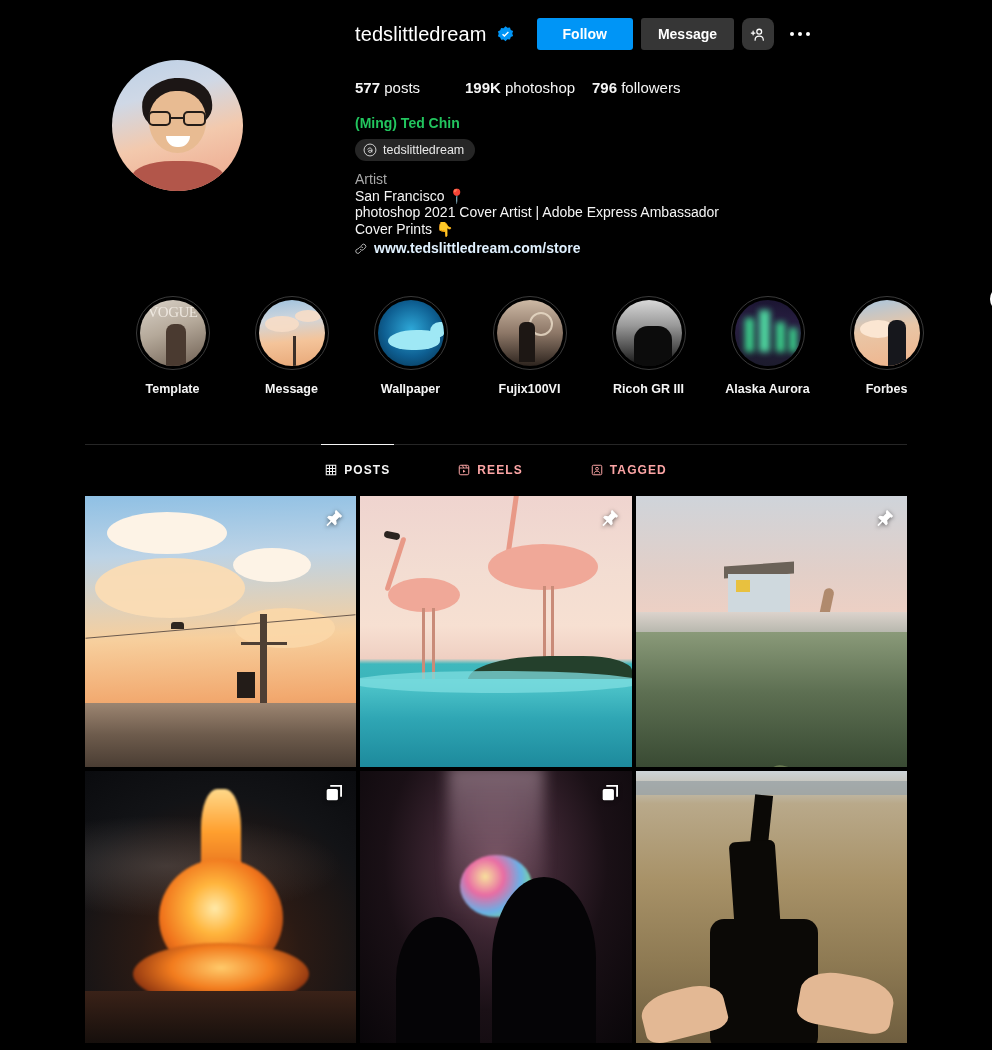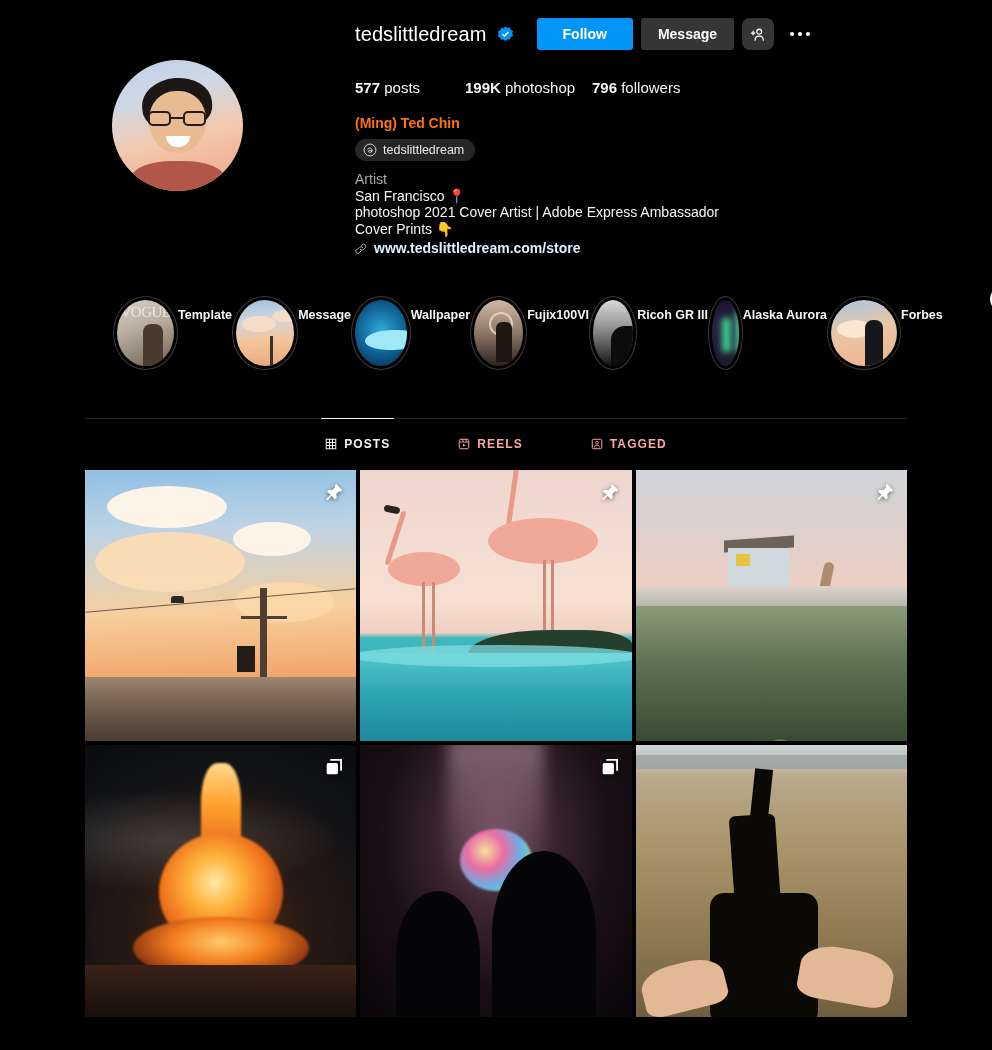--- a/index.html
+++ b/index.html
@@ -46,32 +46,32 @@
     display: flex; align-items: center; justify-content: center; border-radius: 8px; cursor: pointer; }
   .more-btn { margin-left: 14px; display: flex; align-items: center; gap: 4px; cursor: pointer;
     padding: 6px 2px; }
   .more-btn span { width: 4px; height: 4px; border-radius: 50%; background: #fff; display: block; }
 
   .stats { display: flex; margin-top: 29px; font-size: 15px; color: #f5f5f5; }
   .stats > div { margin-right: 0; }
   .stats .s1 { width: 110px; } .stats .s2 { width: 127px; }
   .stats b { font-weight: 700; }
 
-  .fullname { font-size: 14px; font-weight: 700; margin-top: 19px; color: #f97316; }
+  .fullname { font-size: 14px; font-weight: 700; margin-top: 19px; color: #22c55e; }
   .threads-badge { display: inline-flex; align-items: center; gap: 6px; margin-top: 8px;
     background: #262626; border-radius: 14px; padding: 4px 11px 4px 8px; font-size: 12.5px;
     color: #e8e8e8; cursor: pointer; }
   .bio { margin-top: 10px; font-size: 14px; line-height: 16.5px; color: #f5f5f5; }
   .bio .muted { color: #a8a8a8; }
   .link-row { display: flex; align-items: center; gap: 6px; margin-top: 3px; }
   .link-row a { color: #e0f1ff; font-size: 14px; font-weight: 700; text-decoration: none; }
 
   
   .highlights { display: flex; gap: 0; padding: 40px 0 0 0; margin-left: 113px; position: relative; }
-  .hl { width: 119px; display: flex; flex-direction: row; align-items: flex-start; cursor: pointer; }
+  .hl { width: 119px; display: flex; flex-direction: column; align-items: center; cursor: pointer; }
   .hl-ring { width: 74px; height: 74px; border-radius: 50%; padding: 3px;
     background: #000; border: 1.5px solid #3a3a3a; }
   .hl-img { width: 100%; height: 100%; border-radius: 50%; overflow: hidden; position: relative; }
   .hl-label { margin-top: 12px; font-size: 12.5px; font-weight: 700; color: #f5f5f5; white-space: nowrap; }
   .hl-next { position: absolute; right: -24px; top: 30px; width: 26px; height: 26px; border-radius: 50%;
     background: #fff; display: flex; align-items: center; justify-content: center; cursor: pointer;
     box-shadow: 0 1px 4px rgba(0,0,0,.5); }
 
   
   .art-vogue { background: linear-gradient(160deg,#d9d2c8,#b5a99a 45%,#6e5f52); }

